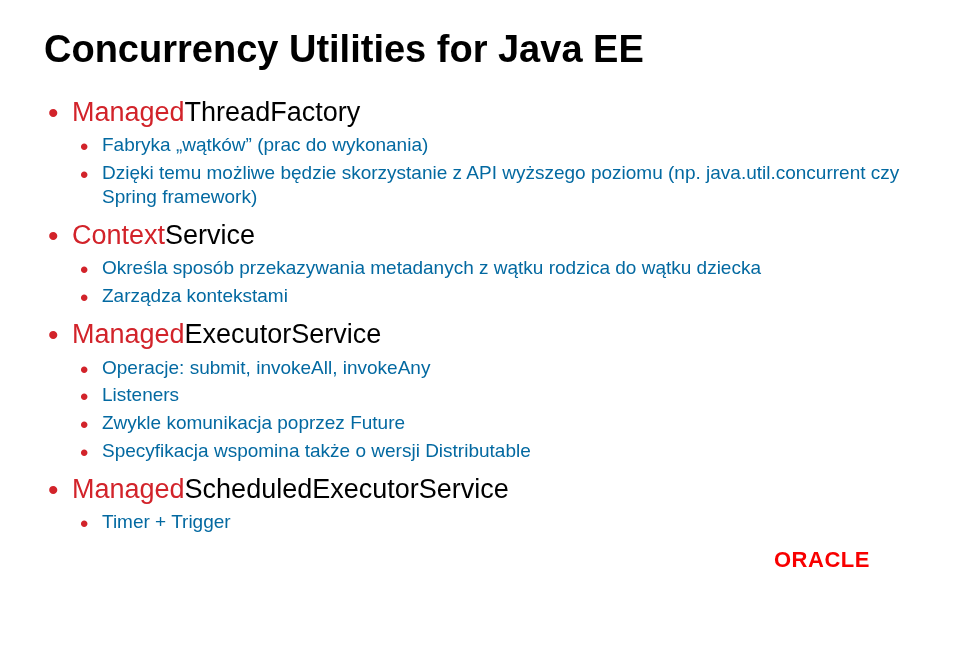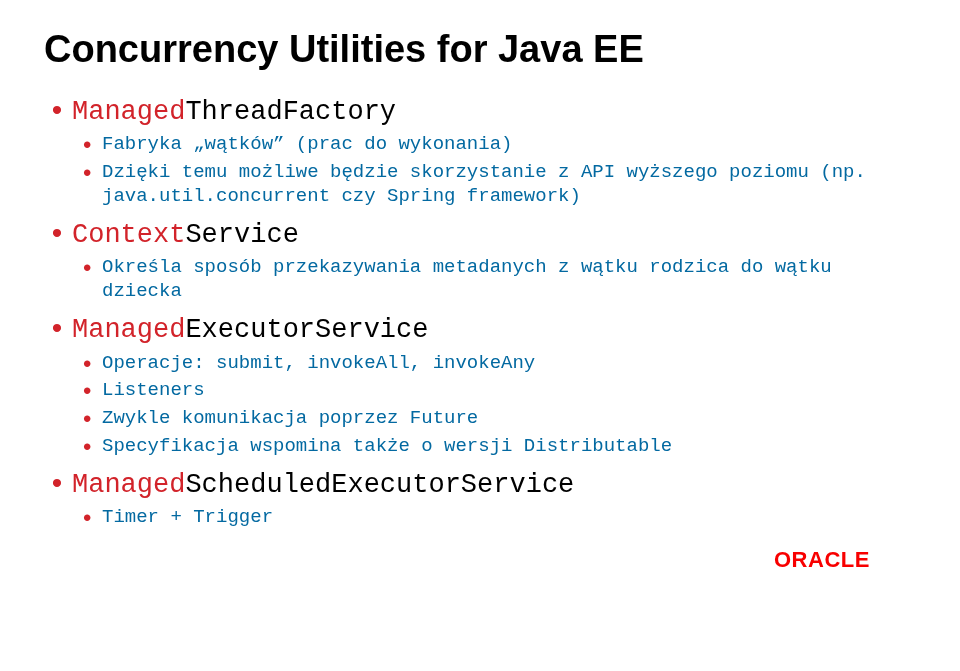--- a/index.html
+++ b/index.html
@@ -30,21 +30,20 @@
     padding-left: 28px;
     list-style: none;
   }
   ul.lvl1 > li {
     position: relative;
     padding-left: 0;
     margin: 6px 0 10px 0;
     font-size: 27px;
     line-height: 1.25;
     color: #000;
-    font-family: Liberation Mono, monospace;
   }
   ul.lvl1 > li::before {
     content: "•";
     position: absolute;
     left: -24px;
     color: #d2232a;
     font-size: 30px;
     line-height: 1.1;
   }
   ul.lvl1 > li.api > span.api-name {
@@ -95,20 +94,21 @@
       <ul class="lvl2">
         <li>Fabryka „wątków” (prac do wykonania)</li>
         <li>Dzięki temu możliwe będzie skorzystanie z API wyższego poziomu (np. java.util.concurrent czy Spring framework)</li>
       </ul>
     </li>
 
     <li class="api">
       <span class="api-name">Context</span><span>Service</span>
       <ul class="lvl2">
         <li>Określa sposób przekazywania metadanych z wątku rodzica do wątku dziecka</li>
+        <li>Zarządza kontekstami</li>
       </ul>
     </li>
 
     <li class="api">
       <span class="api-name">Managed</span><span>ExecutorService</span>
       <ul class="lvl2">
         <li>Operacje: submit, invokeAll, invokeAny</li>
         <li>Listeners</li>
         <li>Zwykle komunikacja poprzez Future</li>
         <li>Specyfikacja wspomina także o wersji Distributable</li>

